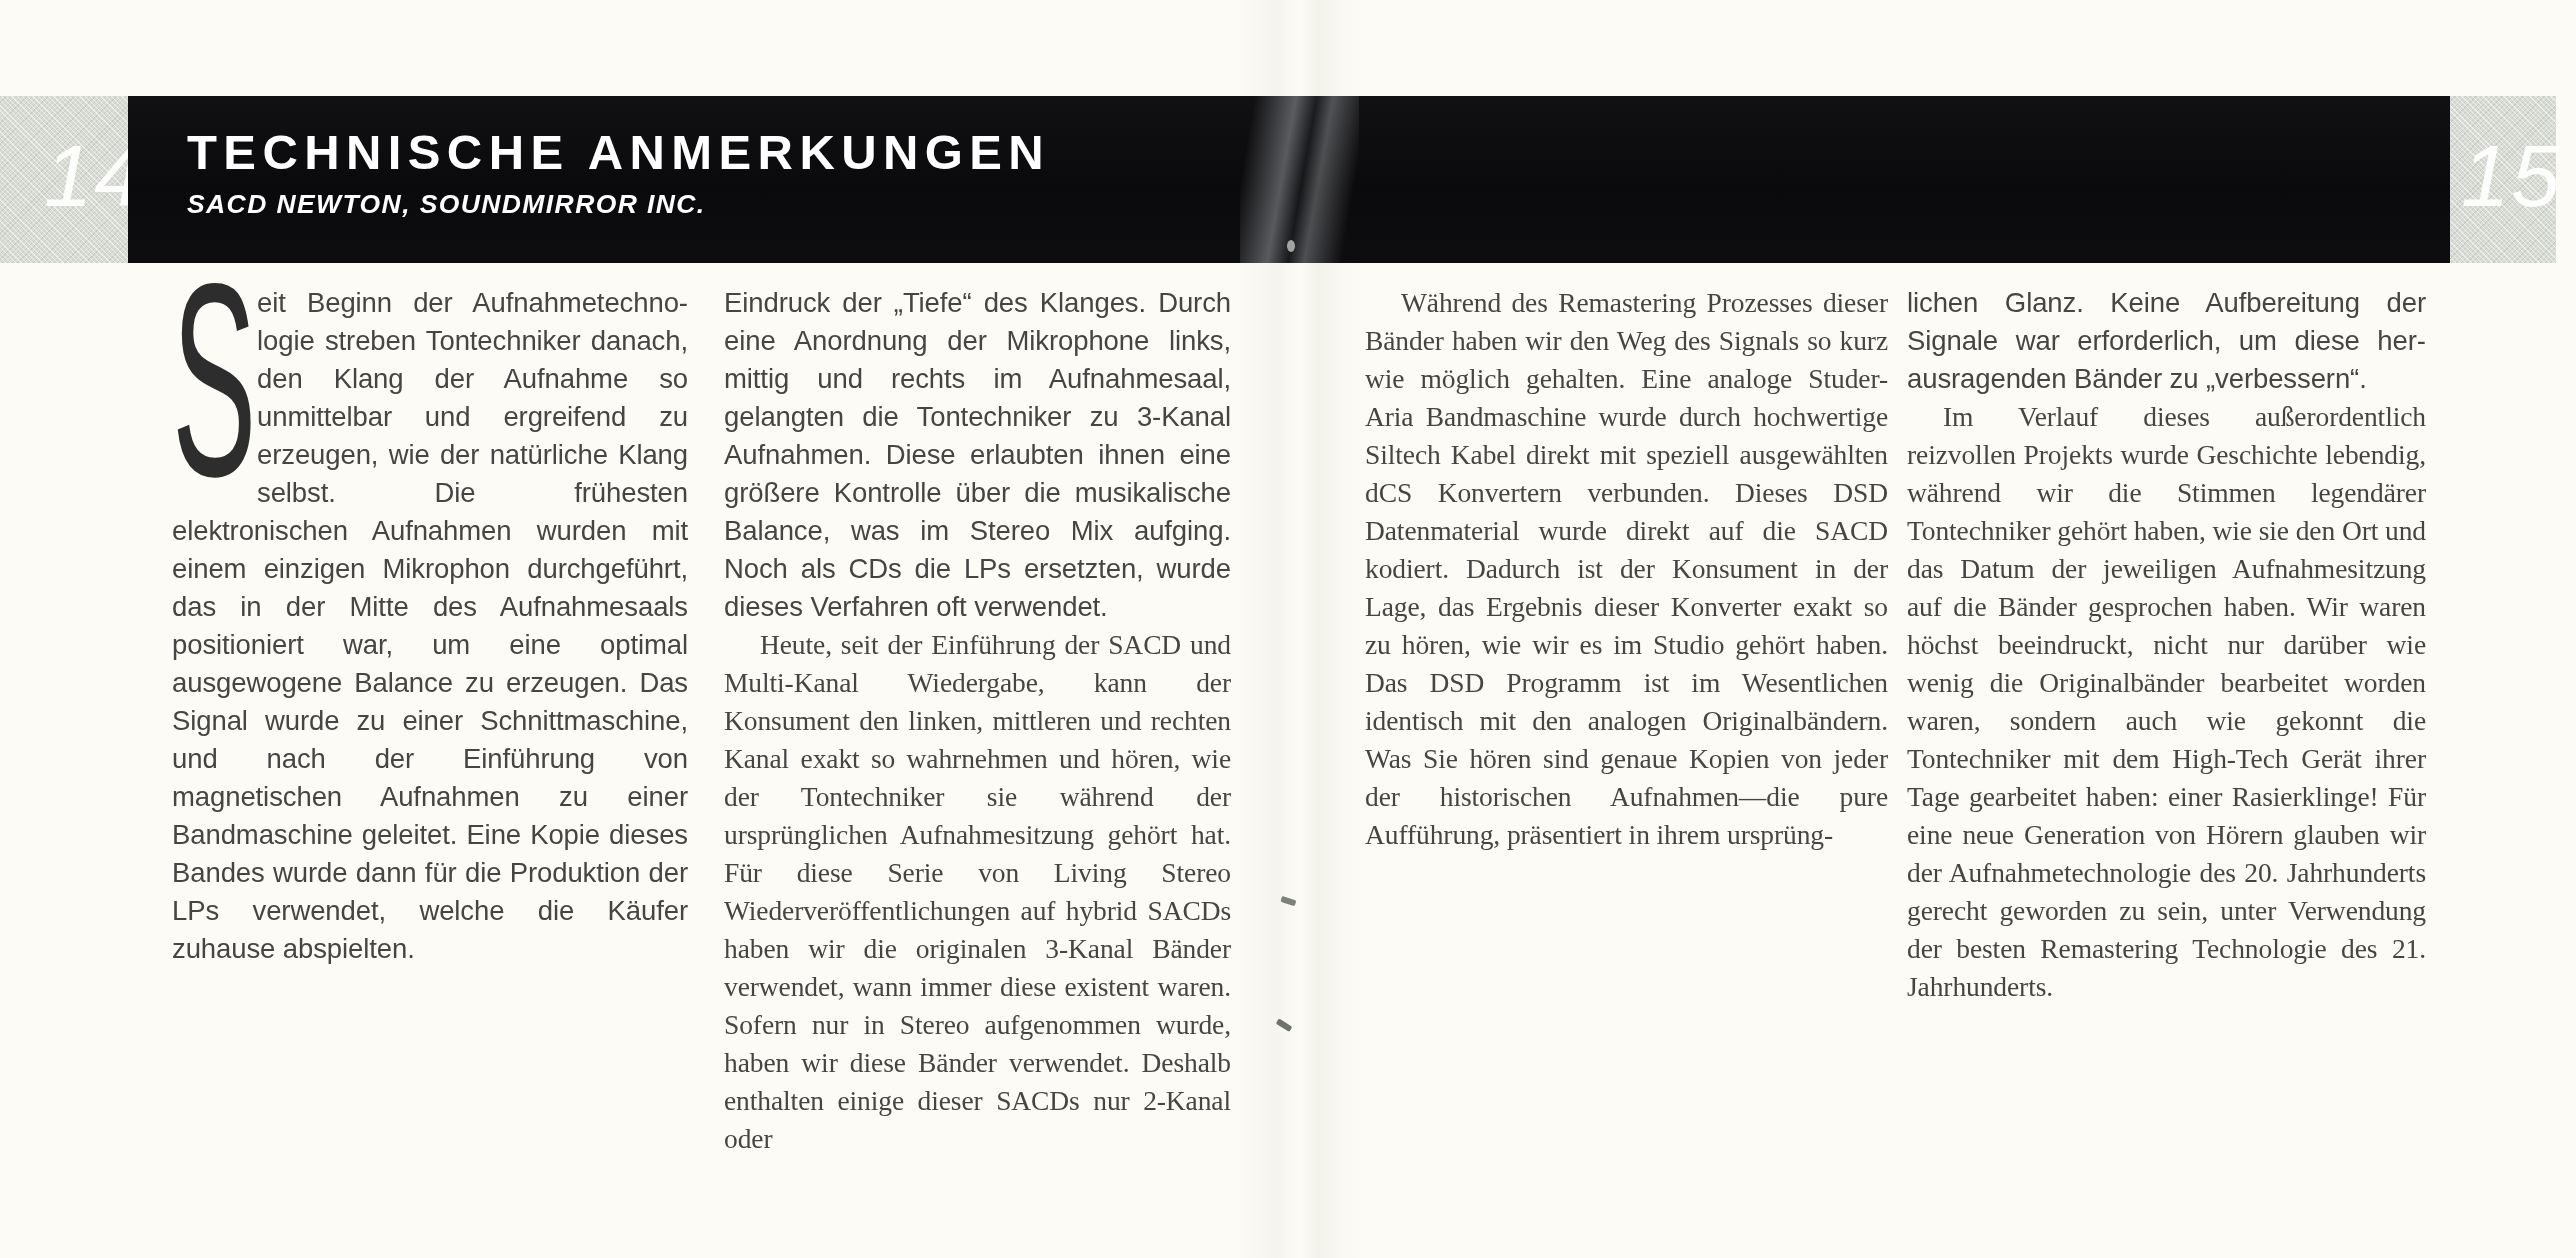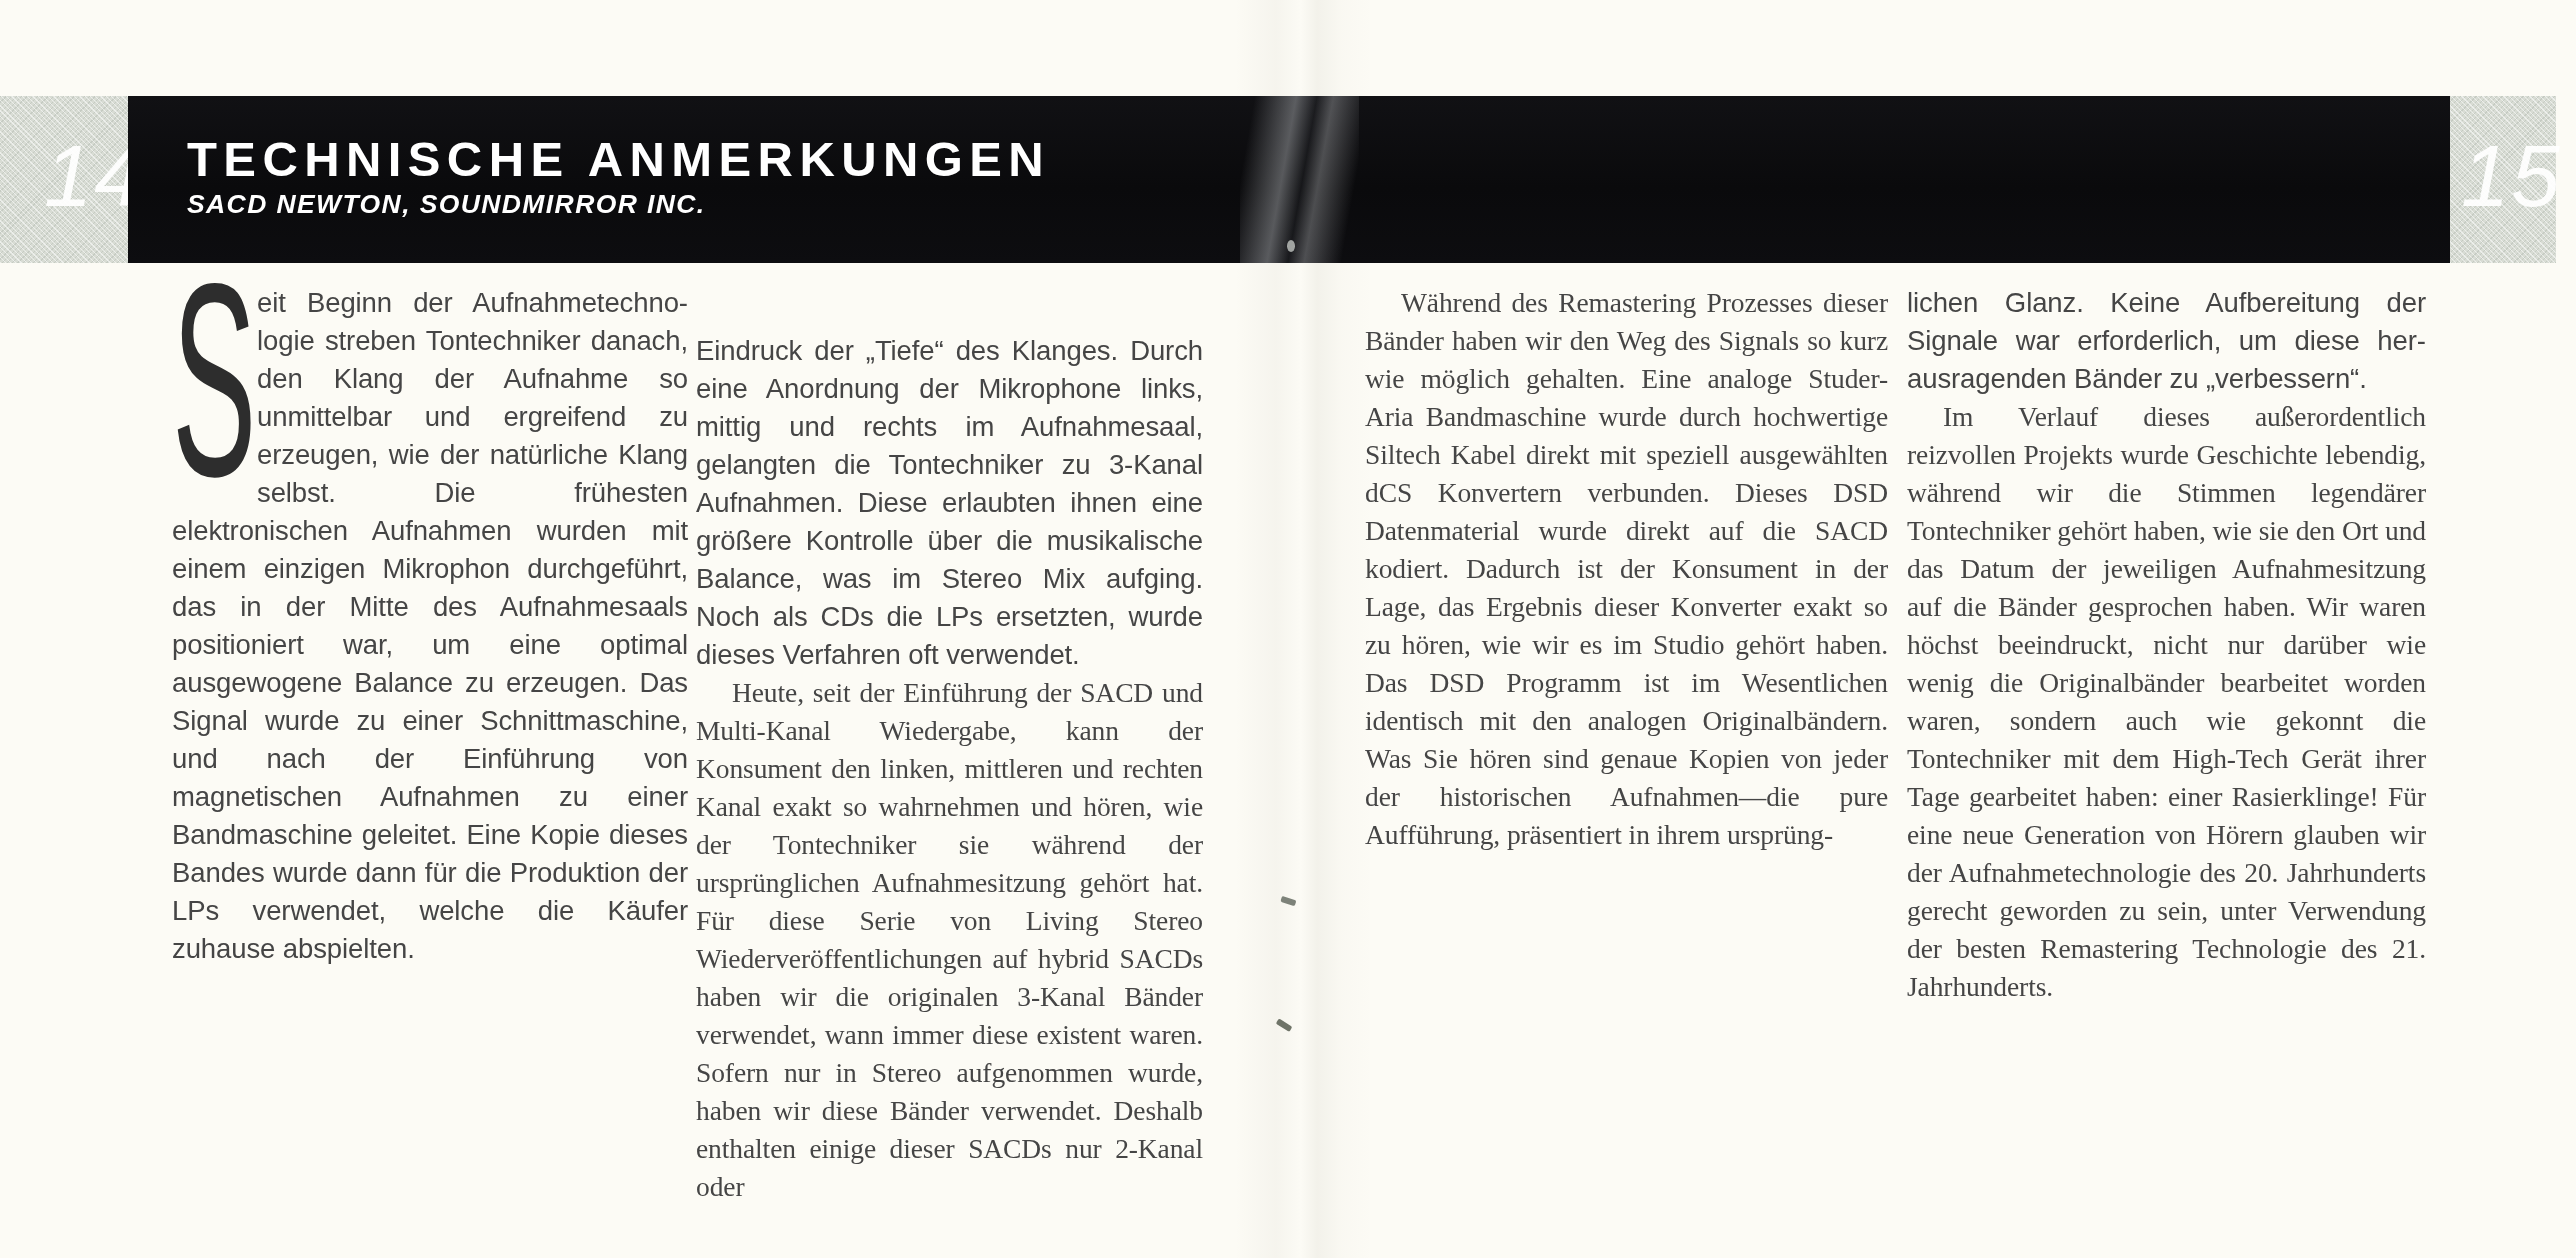--- a/index.html
+++ b/index.html
@@ -77,21 +77,20 @@
       rgba(255,255,255,0) 88%);
   }
   .band-title {
     position: absolute;
     left: 59px; top: 27.5px;
     font-size: 49px;
     font-weight: 700;
     letter-spacing: 6.4px;
     color: #ffffff;
     white-space: nowrap;
-    margin-top: 7px;
   }
   .band-subtitle {
     position: absolute;
     left: 59px; top: 93px;
     font-size: 26.5px;
     font-weight: 700;
     font-style: italic;
     letter-spacing: 1.4px;
     color: #ffffff;
     white-space: nowrap;
@@ -103,21 +102,21 @@
     top: 284px;
     text-align: justify;
     font-size: 27.5px;
     line-height: 38px;
     letter-spacing: -0.1px;
     color: #454545;
     hyphens: manual;
     -webkit-hyphens: manual;
   }
   .col-1 { left: 172px;  width: 516px; }
-  .col-2 { left: 696px;  width: 507px; margin-top: 48px; }
+  .col-2 { left: 724px;  width: 507px; }
   .col-3 { left: 1365px; width: 523px; }
   .col-4 { left: 1907px; width: 519px; }
   p.frag { margin: 0; padding: 0; }
   p.indent { text-indent: 36px; font-family: Liberation Serif, serif; }
   
   .dropcap {
     float: left;
     width: 85px;
     height: 192px;
     position: relative;

